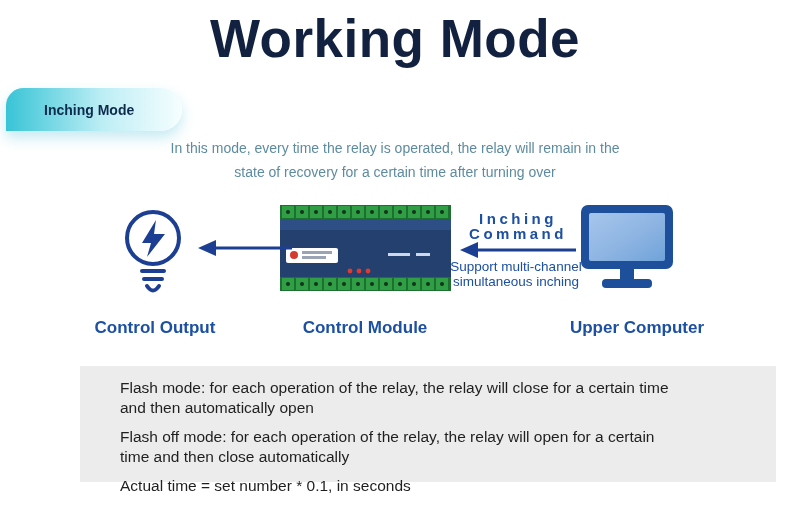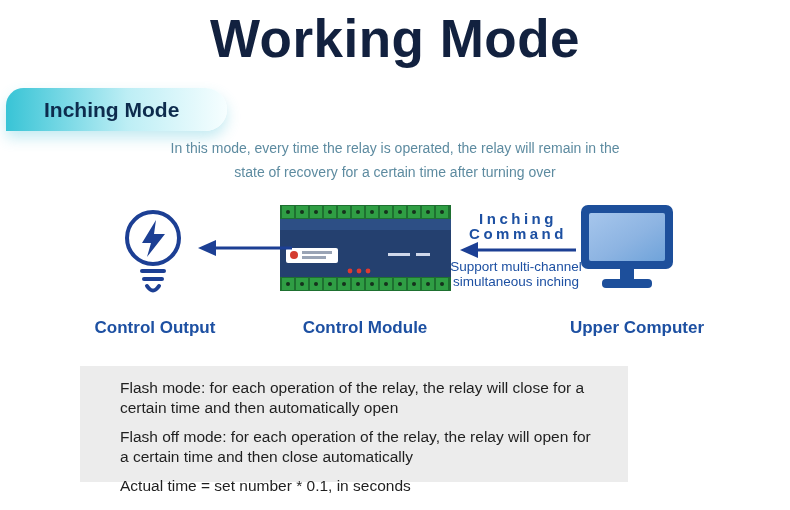--- a/index.html
+++ b/index.html
@@ -14,21 +14,21 @@
   }
 
   .badge {
     position:absolute; left:6px; top:88px; height:43px;
     display:flex; align-items:center;
     padding:0 48px 0 38px;
     background:linear-gradient(90deg, var(--badge-start,#38c4d6) 0%, #bdeef5 55%, var(--badge-end,#f6feff) 100%);
     border-radius:18px 22px 22px 0;
     box-shadow:0 7px 14px rgba(62,190,212,.30);
   }
-  .badge-label { font-size:21px; font-weight:700; color:#0d2b4d; }
+  .badge-label { font-size:14px; font-weight:700; color:#0d2b4d; }
 
   .desc {
     position:absolute; top:136px; left:0; right:0;
     text-align:center; color:var(--desc,#5d8ba0);
     font-size:14px; line-height:24px;
   }
 
   .bulb-wrap   { position:absolute; left:118px; top:206px; width:70px; height:100px; }
   .module-wrap { position:absolute; left:278px; top:203px; width:175px; height:92px; }
   .monitor-wrap{ position:absolute; left:578px; top:203px; width:100px; height:95px; }
@@ -50,21 +50,21 @@
   .label {
     position:absolute; top:318px; width:170px;
     text-align:center; font-size:17px; font-weight:700;
     color:var(--label-blue,#1d50a2);
   }
   .label-output   { left:70px;  }
   .label-module   { left:280px; }
   .label-computer { left:552px; }
 
   .notes {
-    position:absolute; left:80px; top:366px; width:548px; height:116px;
+    position:absolute; left:80px; top:366px; width:696px; height:116px;
     background:var(--notes-bg,#ececec);
     padding:12px 36px 0 40px;
   }
   .notes p {
     margin:0 0 9px 0; font-size:15.5px; line-height:20px;
     color:var(--notes-text,#1f1f1f); max-width:552px;
   }
 </style>
 </head>
 <body>

